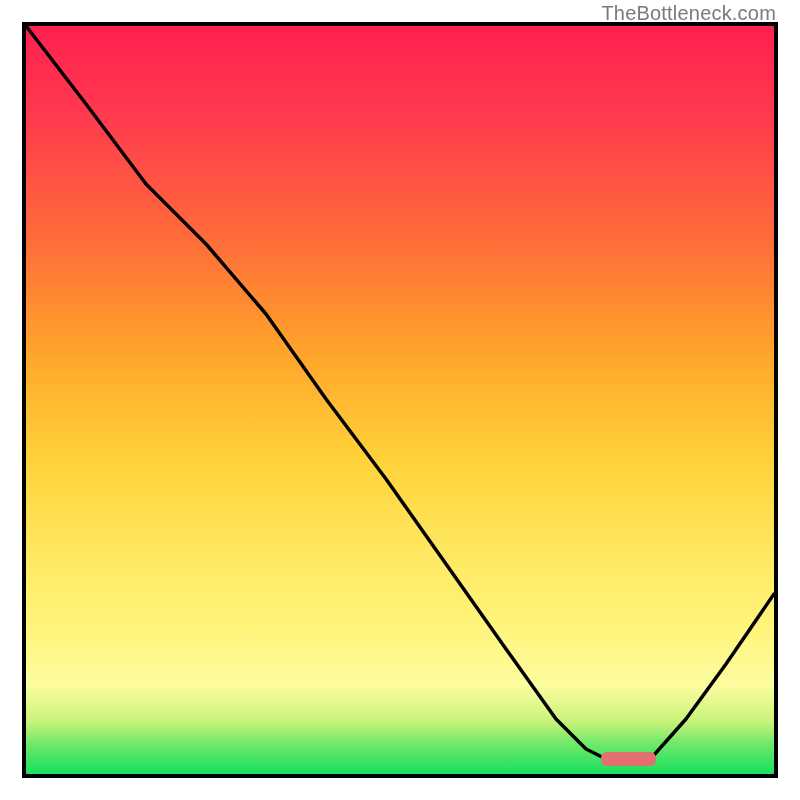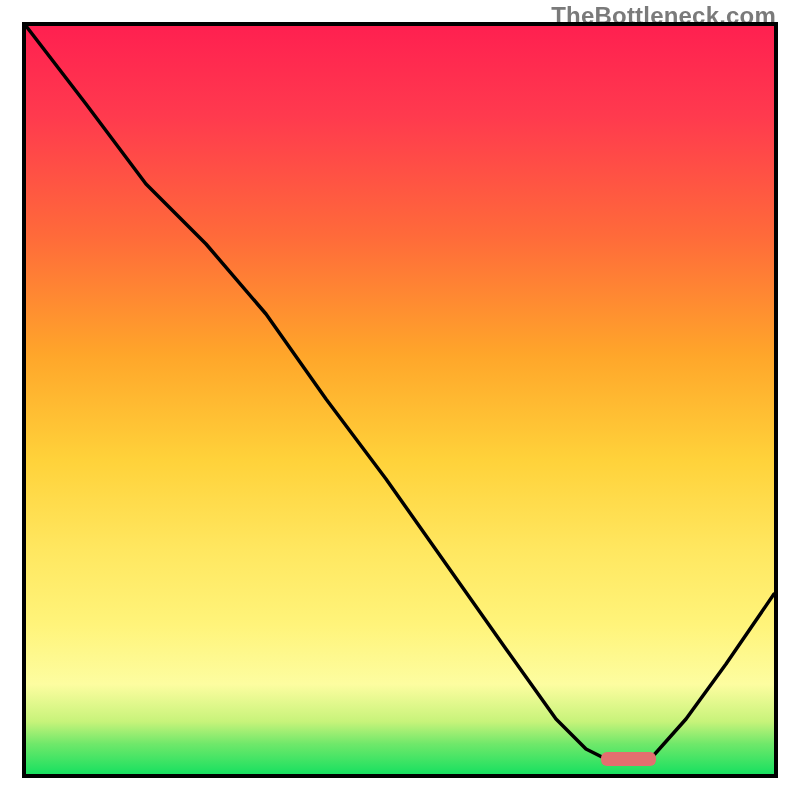--- a/index.html
+++ b/index.html
@@ -49,22 +49,22 @@
     stroke-linecap: round;
   }
   .marker {
     fill: #e36f6f;
     stroke: none;
   }
   .watermark {
     position: absolute;
     right: 24px;
     top: 2px;
-    font-size: 24px;
-    font-weight: 700;
+    font-size: 20px;
+    font-weight: 400;
     color: #7a7a7a;
     letter-spacing: 0.2px;
   }
 </style>
 </head>
 <body>
 
 <div class="watermark">TheBottleneck.com</div>
 
 <div class="frame">

